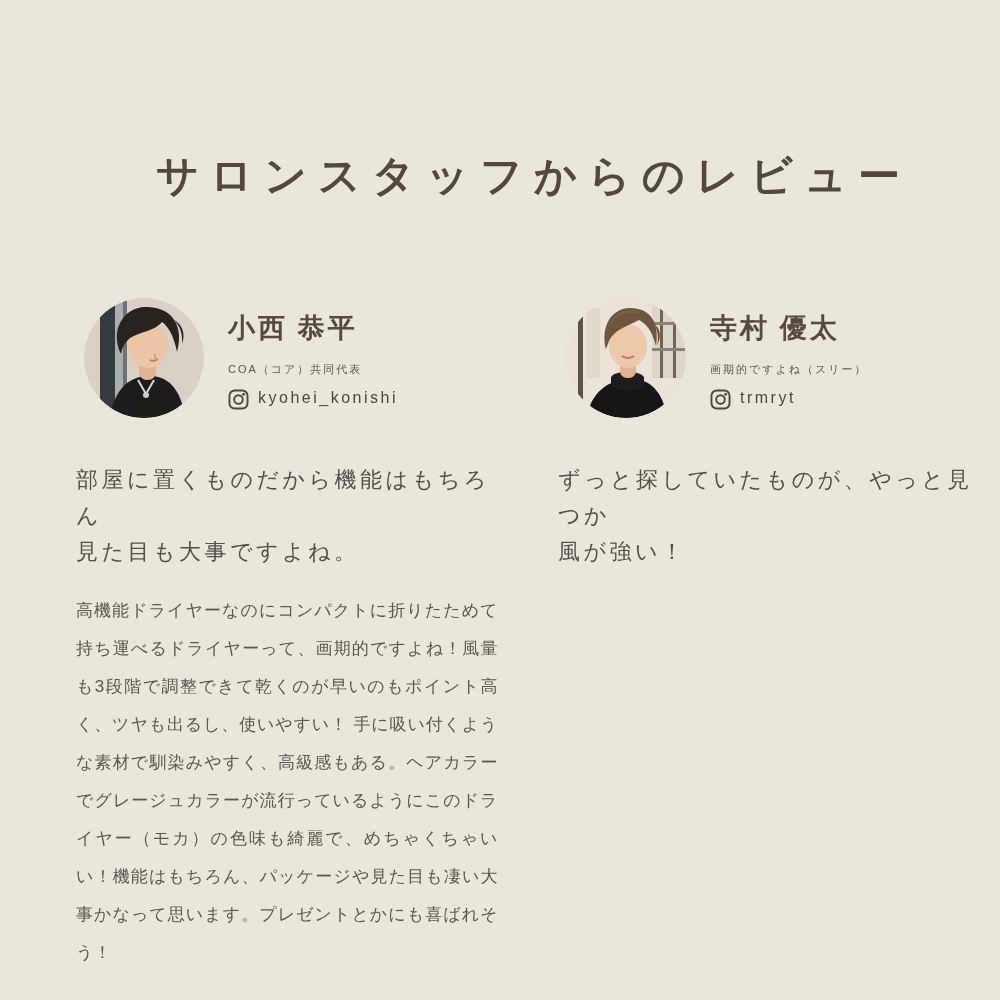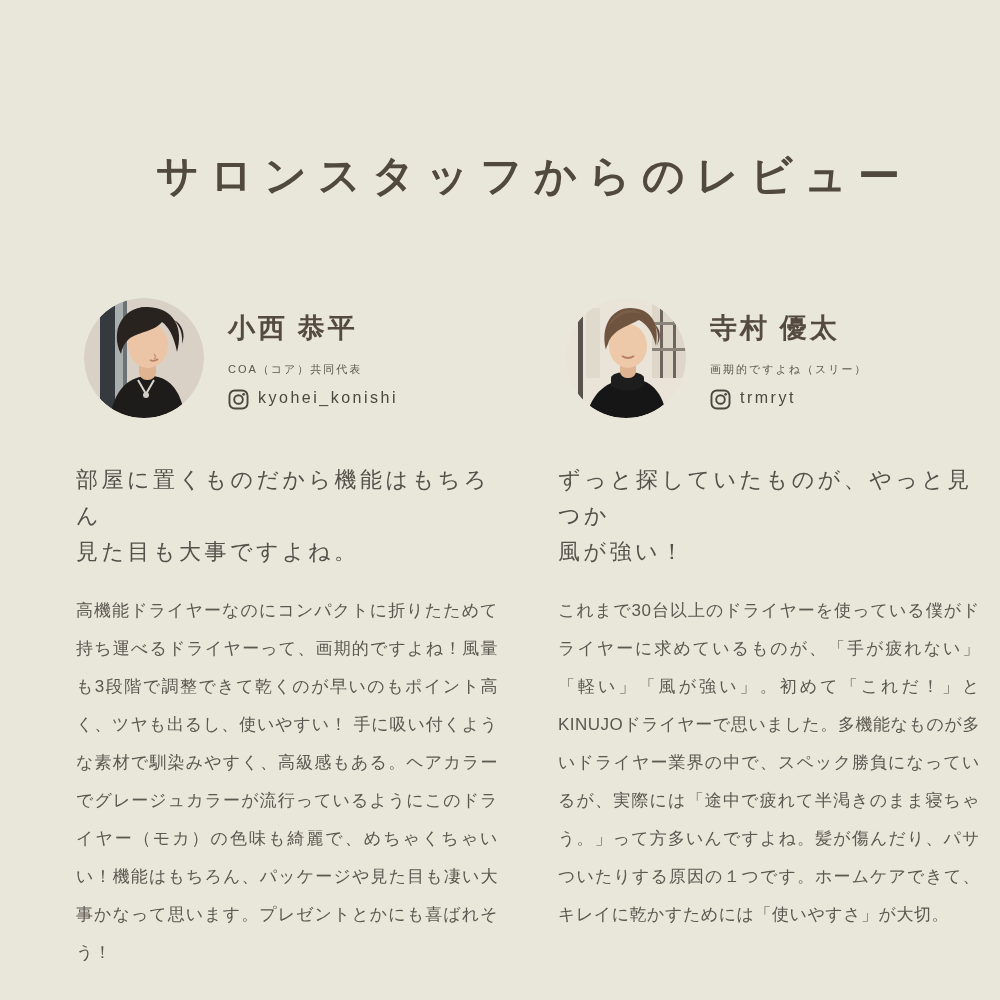--- a/index.html
+++ b/index.html
@@ -162,17 +162,16 @@
                 <circle cx="10" cy="10" r="4.1" fill="none" stroke="#4c473f" stroke-width="1.8"></circle>
                 <circle cx="14.9" cy="5.1" r="1.3" fill="#4c473f"></circle>
               </svg>
             </span>
             <span>trmryt</span>
           </a>
         </div>
       </div>
       <h3 class="review-headline">ずっと探していたものが、やっと見つか
 風が強い！</h3>
-      <p class="review-body">これまで30台以上のドライヤーを使っている僕がドライヤーに求めているものが、「手が疲れない」「軽い」「風が強い」。初めて「これだ！」とKINUJOドライヤーで思いました。多機能なものが多いドライヤー業界の中で、スペック勝負になっているが、実際には「途中で疲れて半渇きのまま寝ちゃう。」って方多いんですよね。髪が傷んだり、パサついたりする原因の１つです。ホームケアできて、キレイに乾かすためには「使いやすさ」が大切。</p>
     </section>
 
   </div>
 </div>
 
 </body></html>

